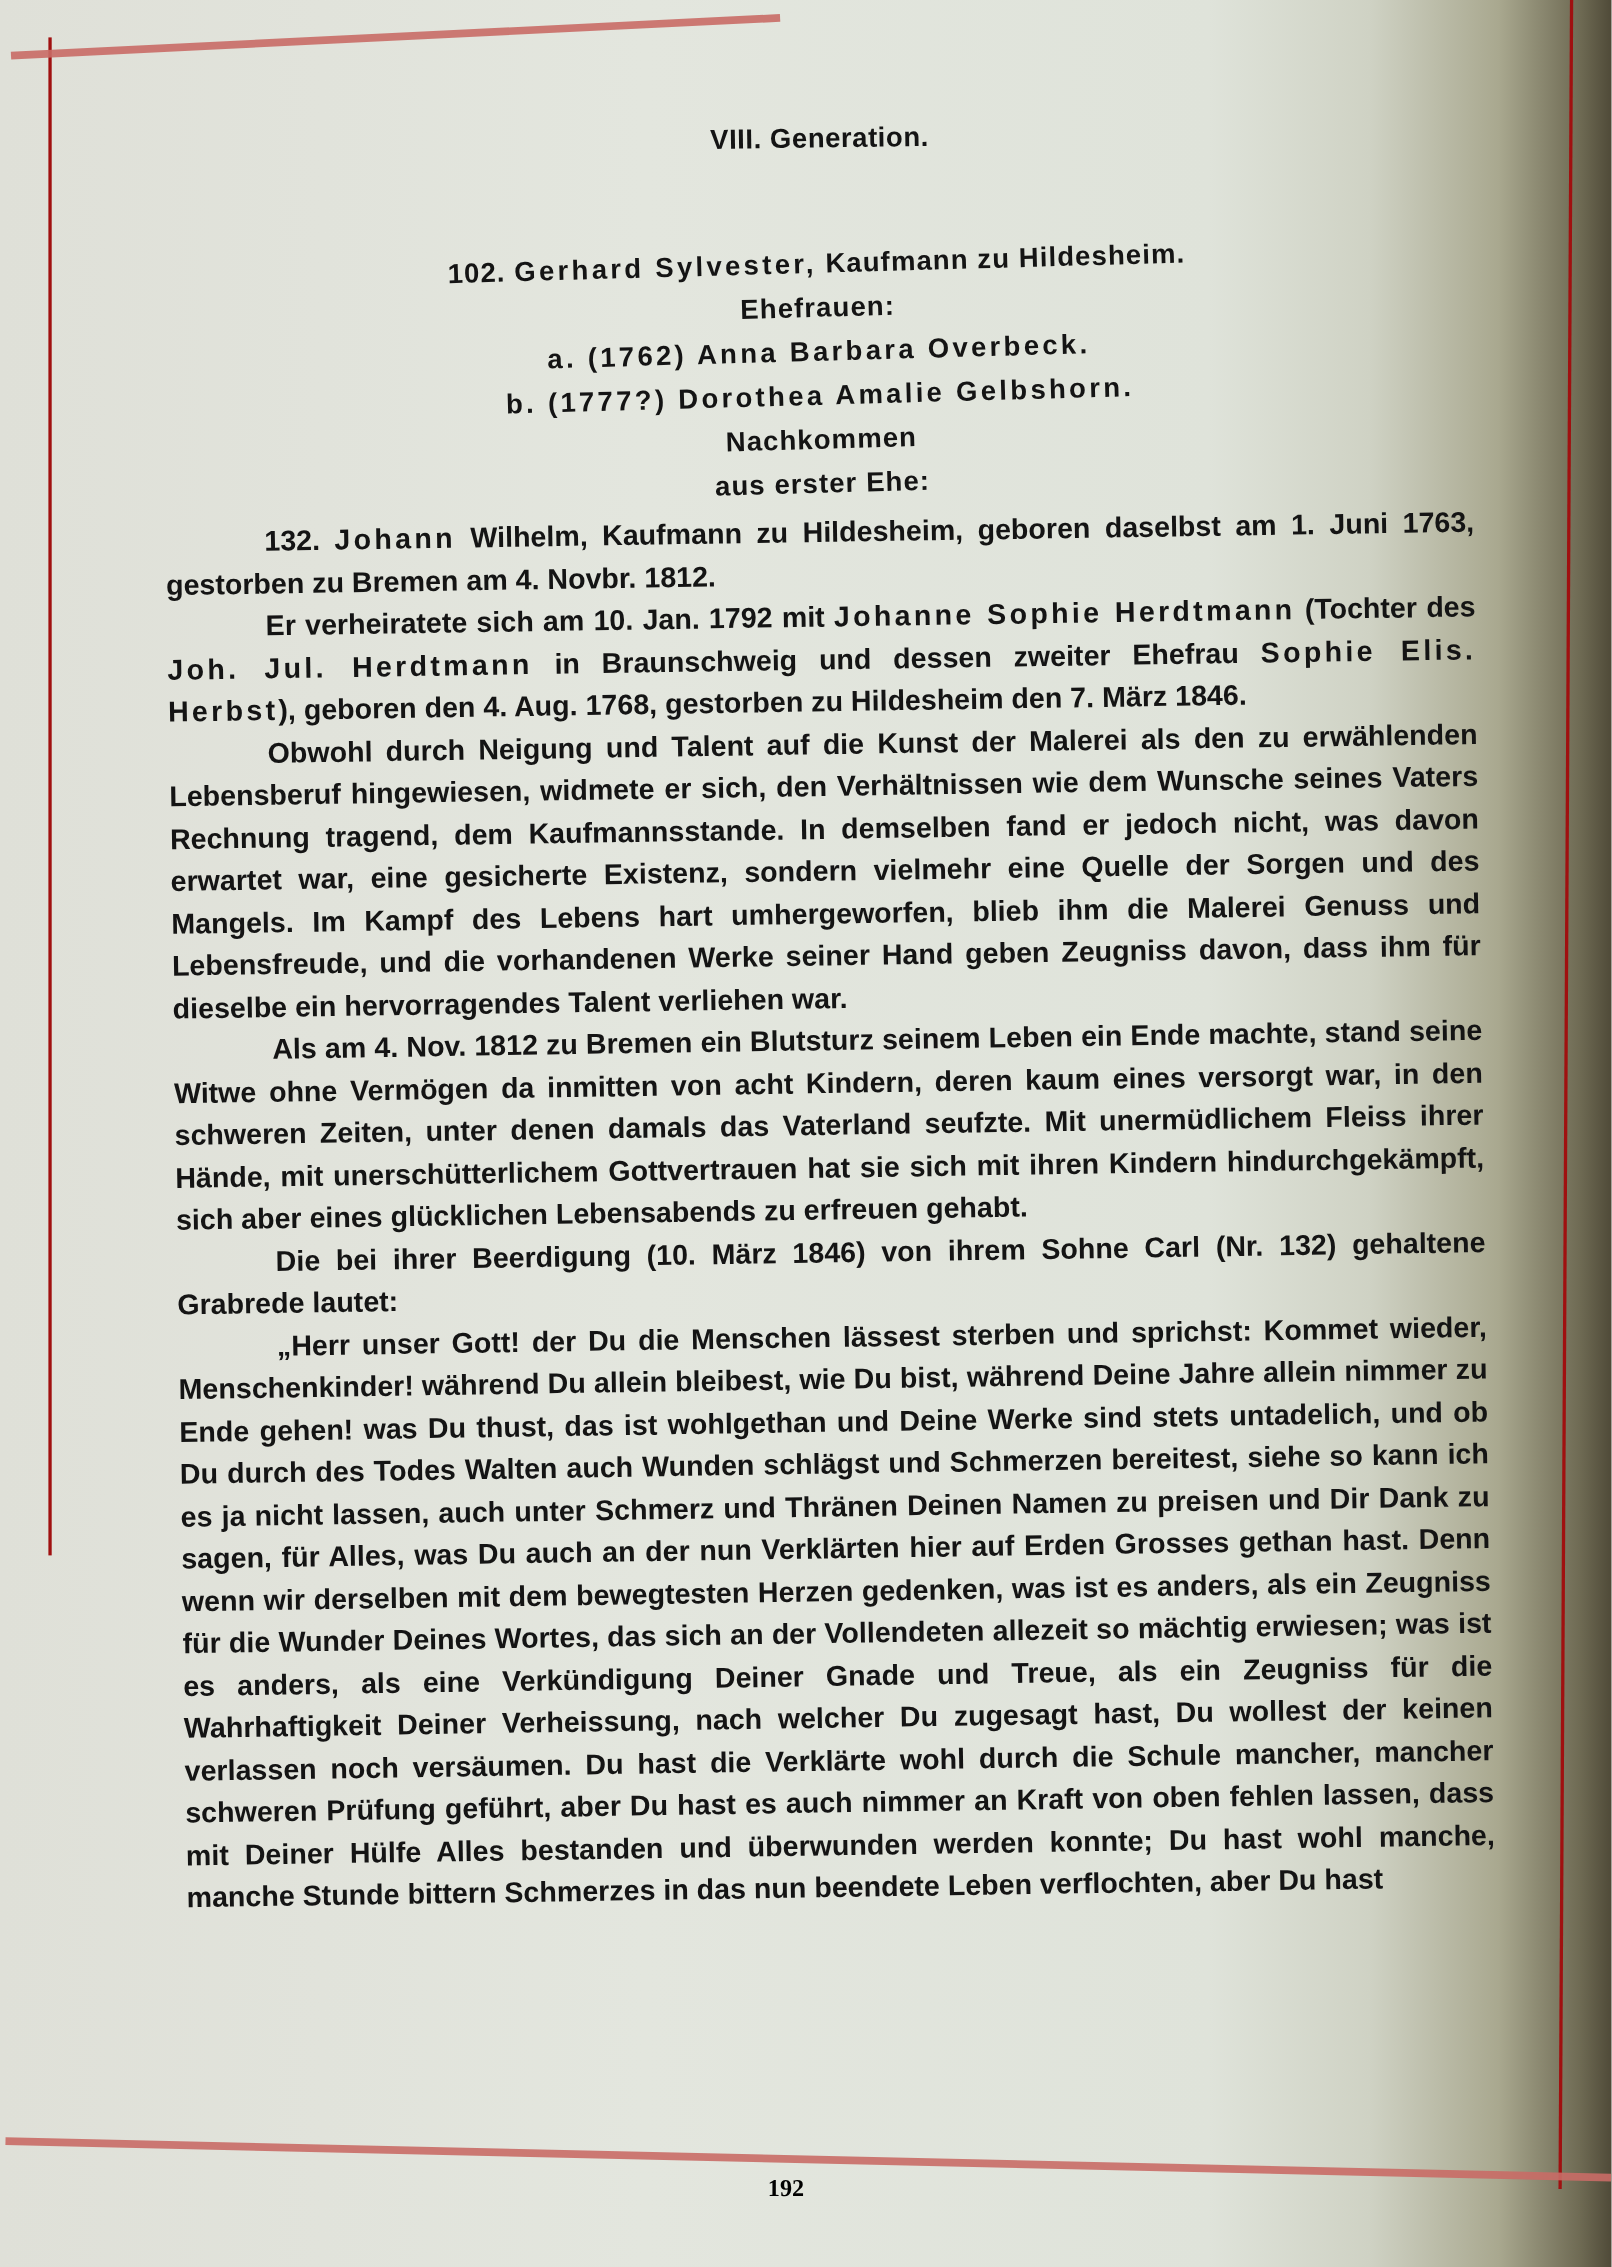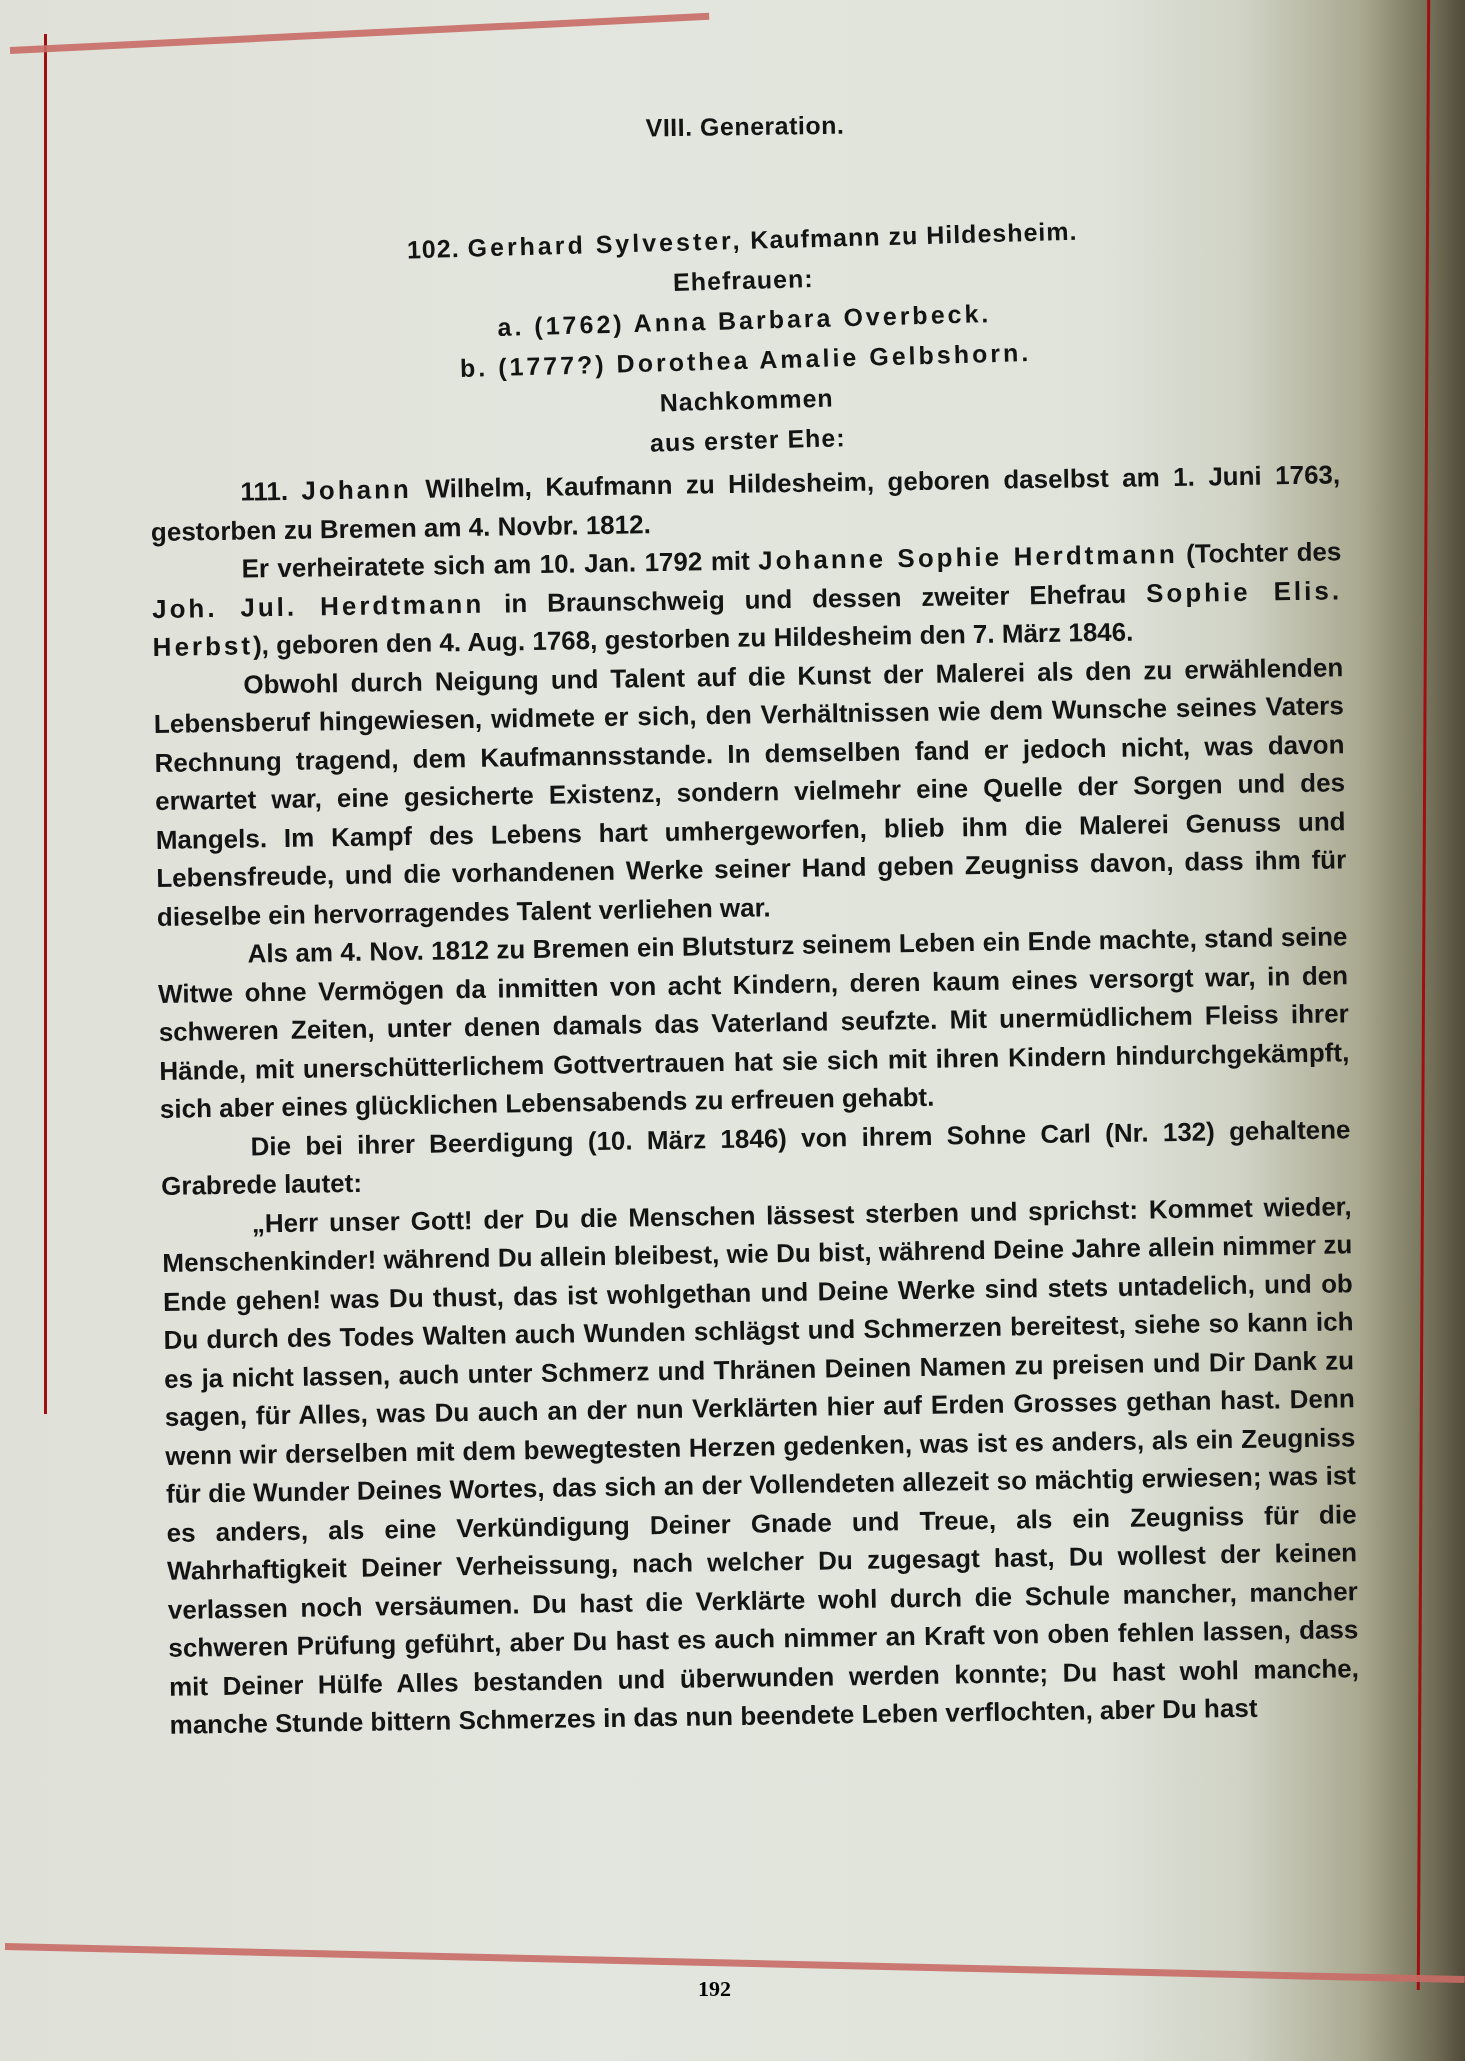--- a/index.html
+++ b/index.html
@@ -45,21 +45,21 @@
       </div>
       <div class="line">Ehefrauen:</div>
       <div class="line spaced">a. (1762) Anna Barbara Overbeck.</div>
       <div class="line spaced">b. (1777?) Dorothea Amalie Gelbshorn.</div>
       <div class="line">Nachkommen</div>
       <div class="line">aus erster Ehe:</div>
     </div>
 
     <div class="body-block">
       <p class="para indent">
-        <span>111.</span>
+        <span>132.</span>
         <span class="spacedname">Johann</span>
         <span>Wilhelm,</span>
         <span>Kaufmann zu Hildesheim, geboren daselbst am 1. Juni 1763, gestorben zu Bremen am 4. Novbr. 1812.</span>
       </p>
       <p class="para indent">
         <span>Er verheiratete sich am 10. Jan. 1792 mit </span><span class="spacedname">Johanne Sophie Herdtmann</span><span> (Tochter des </span><span class="spacedname">Joh. Jul. Herdtmann</span><span> in Braunschweig und dessen zweiter Ehefrau </span><span class="spacedname">Sophie Elis. Herbst</span><span>), geboren den 4. Aug. 1768, gestorben zu Hildesheim den 7. März 1846.</span>
       </p>
       <p class="para indent">Obwohl durch Neigung und Talent auf die Kunst der Malerei als den zu erwählenden Lebensberuf hingewiesen, widmete er sich, den Verhältnissen wie dem Wunsche seines Vaters Rechnung tragend, dem Kaufmannsstande. In demselben fand er jedoch nicht, was davon erwartet war, eine gesicherte Existenz, sondern vielmehr eine Quelle der Sorgen und des Mangels. Im Kampf des Lebens hart umhergeworfen, blieb ihm die Malerei Genuss und Lebensfreude, und die vorhandenen Werke seiner Hand geben Zeugniss davon, dass ihm für dieselbe ein hervorragendes Talent verliehen war.</p>
       <p class="para indent">Als am 4. Nov. 1812 zu Bremen ein Blutsturz seinem Leben ein Ende machte, stand seine Witwe ohne Vermögen da inmitten von acht Kindern, deren kaum eines versorgt war, in den schweren Zeiten, unter denen damals das Vaterland seufzte. Mit unermüdlichem Fleiss ihrer Hände, mit unerschütterlichem Gottvertrauen hat sie sich mit ihren Kindern hindurchgekämpft, sich aber eines glücklichen Lebensabends zu erfreuen gehabt.</p>
       <p class="para indent">Die bei ihrer Beerdigung (10. März 1846) von ihrem Sohne Carl (Nr. 132) gehaltene Grabrede lautet:</p>

